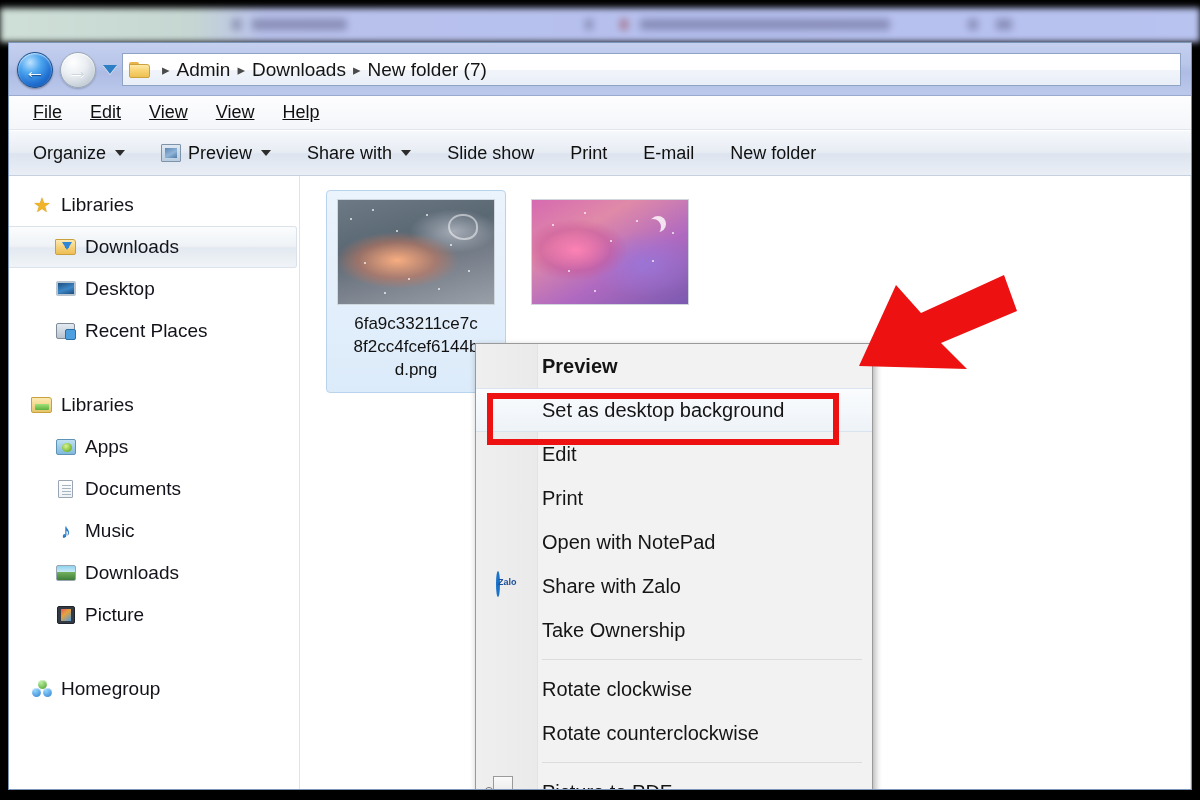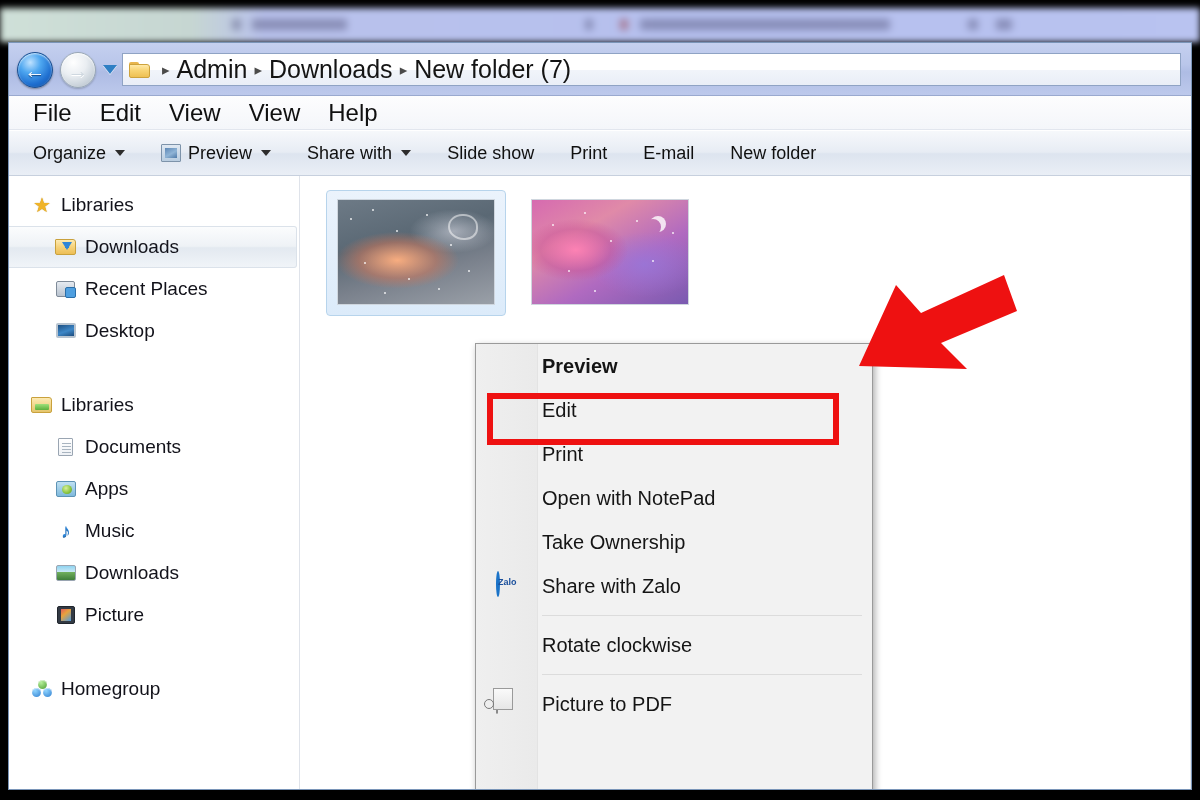--- a/index.html
+++ b/index.html
@@ -110,35 +110,35 @@
   }
   #folder-icon .body {
     position: absolute; left: 1px; top: 4px; width: 21px; height: 14px;
     background: linear-gradient(180deg,#ffe9a8 0%,#f8d474 45%,#eec052 100%);
     border: 1px solid #cda23c; border-radius: 1px 3px 2px 2px;
   }
   .crumb-sep {
     color: #4a4a4a; font-size: 15px; padding: 0 7px; line-height: 1; user-select: none;
   }
   .crumb {
-    font-size: 25px; color: #141414; white-space: nowrap;
+    font-size: 19px; color: #141414; white-space: nowrap;
     font-family: "Liberation Sans", sans-serif;
   }
 
   
   #menubar {
     height: 34px;
     background: linear-gradient(180deg,#fdfdfe 0%,#f4f6fa 100%);
     display: flex; align-items: center;
     padding-left: 10px;
     border-bottom: 1px solid #e2e6ee;
   }
   .menubar-item {
-    font-size: 24px; color: #101010;
-    padding: 2px 14px; white-space: nowrap;
+    font-size: 18px; color: #101010;
+    padding: 2px 14px; white-space: nowrap; text-decoration: underline;
   }
 
   
   #toolbar {
     height: 46px;
     background: linear-gradient(180deg,#f6f8fb 0%,#e7ecf4 48%,#dde4ef 52%,#eaeff6 100%);
     display: flex; align-items: center;
     padding-left: 14px;
     border-bottom: 1px solid #c7d0de;
     border-top: 1px solid #ffffff;
@@ -526,54 +526,54 @@
         <div class="nav-row child selected">
           <span class="nav-ico">
             <i class="ico-folder-dl"></i>
               <i class="dl-arrow"></i>
           </span>
           <span>Downloads</span>
         </div>
 
         <div class="nav-row child">
           <span class="nav-ico">
+              <i class="ico-desktop"></i>
+            </span>
+          <span>Desktop</span>
+        </div>
+
+        <div class="nav-row child">
+          <span class="nav-ico">
               <i class="ico-recent"></i>
             </span>
           <span>Recent Places</span>
-        </div>
-
-        <div class="nav-row child">
-          <span class="nav-ico">
-              <i class="ico-desktop"></i>
-            </span>
-          <span>Desktop</span>
         </div>
 
         <div class="nav-spacer"></div>
 
         <div class="nav-row group">
           <span class="nav-ico">
             <i class="ico-folder-lib"></i>
               <i class="lib-mark"></i>
           </span>
           <span>Libraries</span>
         </div>
 
         <div class="nav-row child">
           <span class="nav-ico">
+              <i class="ico-apps"></i>
+            </span>
+          <span>Apps</span>
+        </div>
+
+        <div class="nav-row child">
+          <span class="nav-ico">
               <i class="ico-doc"></i>
             </span>
           <span>Documents</span>
-        </div>
-
-        <div class="nav-row child">
-          <span class="nav-ico">
-              <i class="ico-apps"></i>
-            </span>
-          <span>Apps</span>
         </div>
 
         <div class="nav-row child">
           <span class="nav-ico ico-music">♪</span>
           <span>Music</span>
         </div>
 
         <div class="nav-row child">
           <span class="nav-ico">
               <i class="ico-pic"></i>
@@ -614,20 +614,25 @@
                   <i style="left:88px;top:14px"></i>
                 <i style="left:112px;top:44px"></i>
                   <i style="left:26px;top:62px"></i>
                 <i style="left:70px;top:78px"></i>
                   <i style="left:130px;top:70px"></i>
                 <i style="left:46px;top:92px"></i>
                   <i style="left:100px;top:88px"></i>
               </span>
               <span class="swirl"></span>
             </div>
+            <div class="fname">
+              <span>6fa9c33211ce7c</span><br>
+              <span>8f2cc4fcef6144b</span><br>
+              <span>d.png</span>
+            </div>
           </div>
 
           <div class="file-tile">
             <div class="thumb nebula-b">
               <span class="stars">
                 <i style="left:20px;top:24px"></i>
                   <i style="left:52px;top:12px"></i>
                 <i style="left:78px;top:40px"></i>
                   <i style="left:104px;top:20px"></i>
                 <i style="left:36px;top:70px"></i>
@@ -644,50 +649,56 @@
       </div>
     </div>
 
     <div id="ctxmenu">
       <div class="gutter"></div>
 
       <div class="ctx-item bold">
         <span>Preview</span>
       </div>
 
+      <div class="ctx-item highlight">
+        <span>Set as desktop background</span>
+      </div>
 
       <div class="ctx-item">
         <span>Edit</span>
       </div>
 
       <div class="ctx-item">
         <span>Print</span>
       </div>
 
       <div class="ctx-item">
         <span>Open with NotePad</span>
-      </div>
-
-      <div class="ctx-item">
-        <span>Take Ownership</span>
       </div>
 
       <div class="ctx-item">
         <span class="ctx-ico">
           <span class="zalo-ico"><span>Zalo</span></span>
         </span>
         <span>Share with Zalo</span>
       </div>
 
+      <div class="ctx-item">
+        <span>Take Ownership</span>
+      </div>
+
       <div class="ctx-sep"></div>
 
       <div class="ctx-item">
         <span>Rotate clockwise</span>
       </div>
 
+      <div class="ctx-item">
+        <span>Rotate counterclockwise</span>
+      </div>
 
       <div class="ctx-sep"></div>
 
       <div class="ctx-item">
         <span class="ctx-ico"><span class="pdf-ico"></span></span>
         <span>Picture to PDF</span>
       </div>
     </div>
 
     <div id="red-box"></div>

